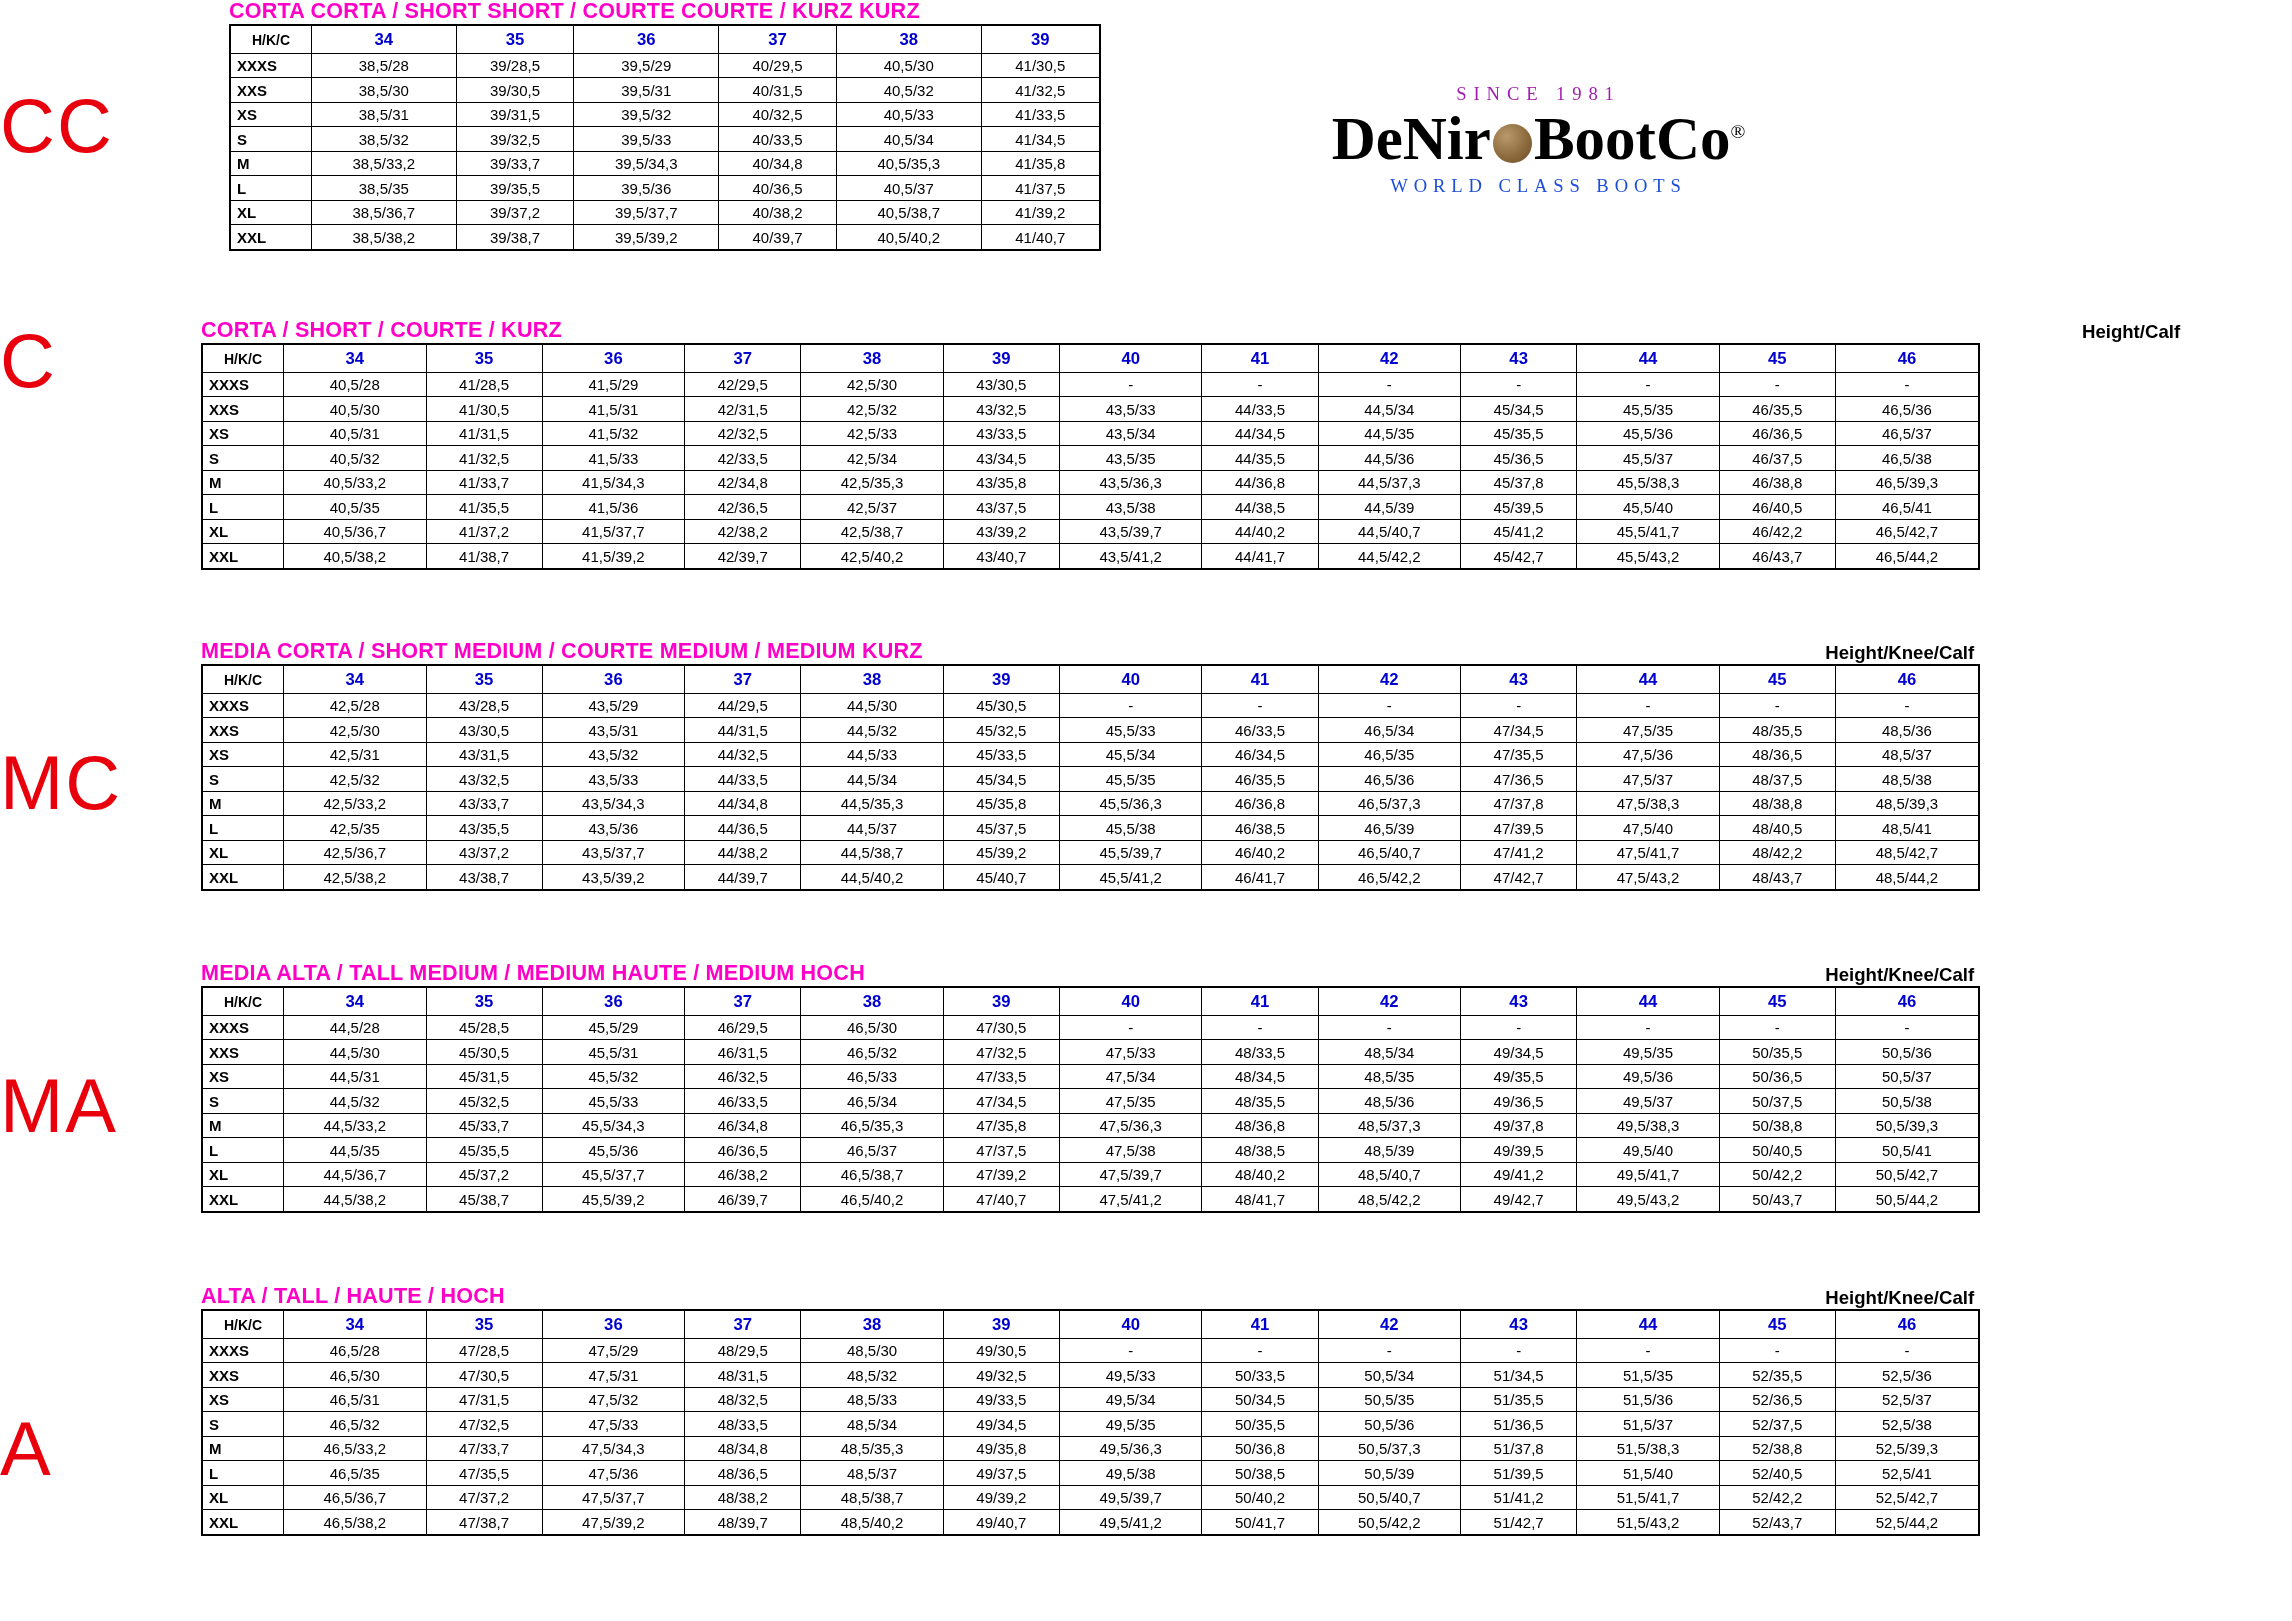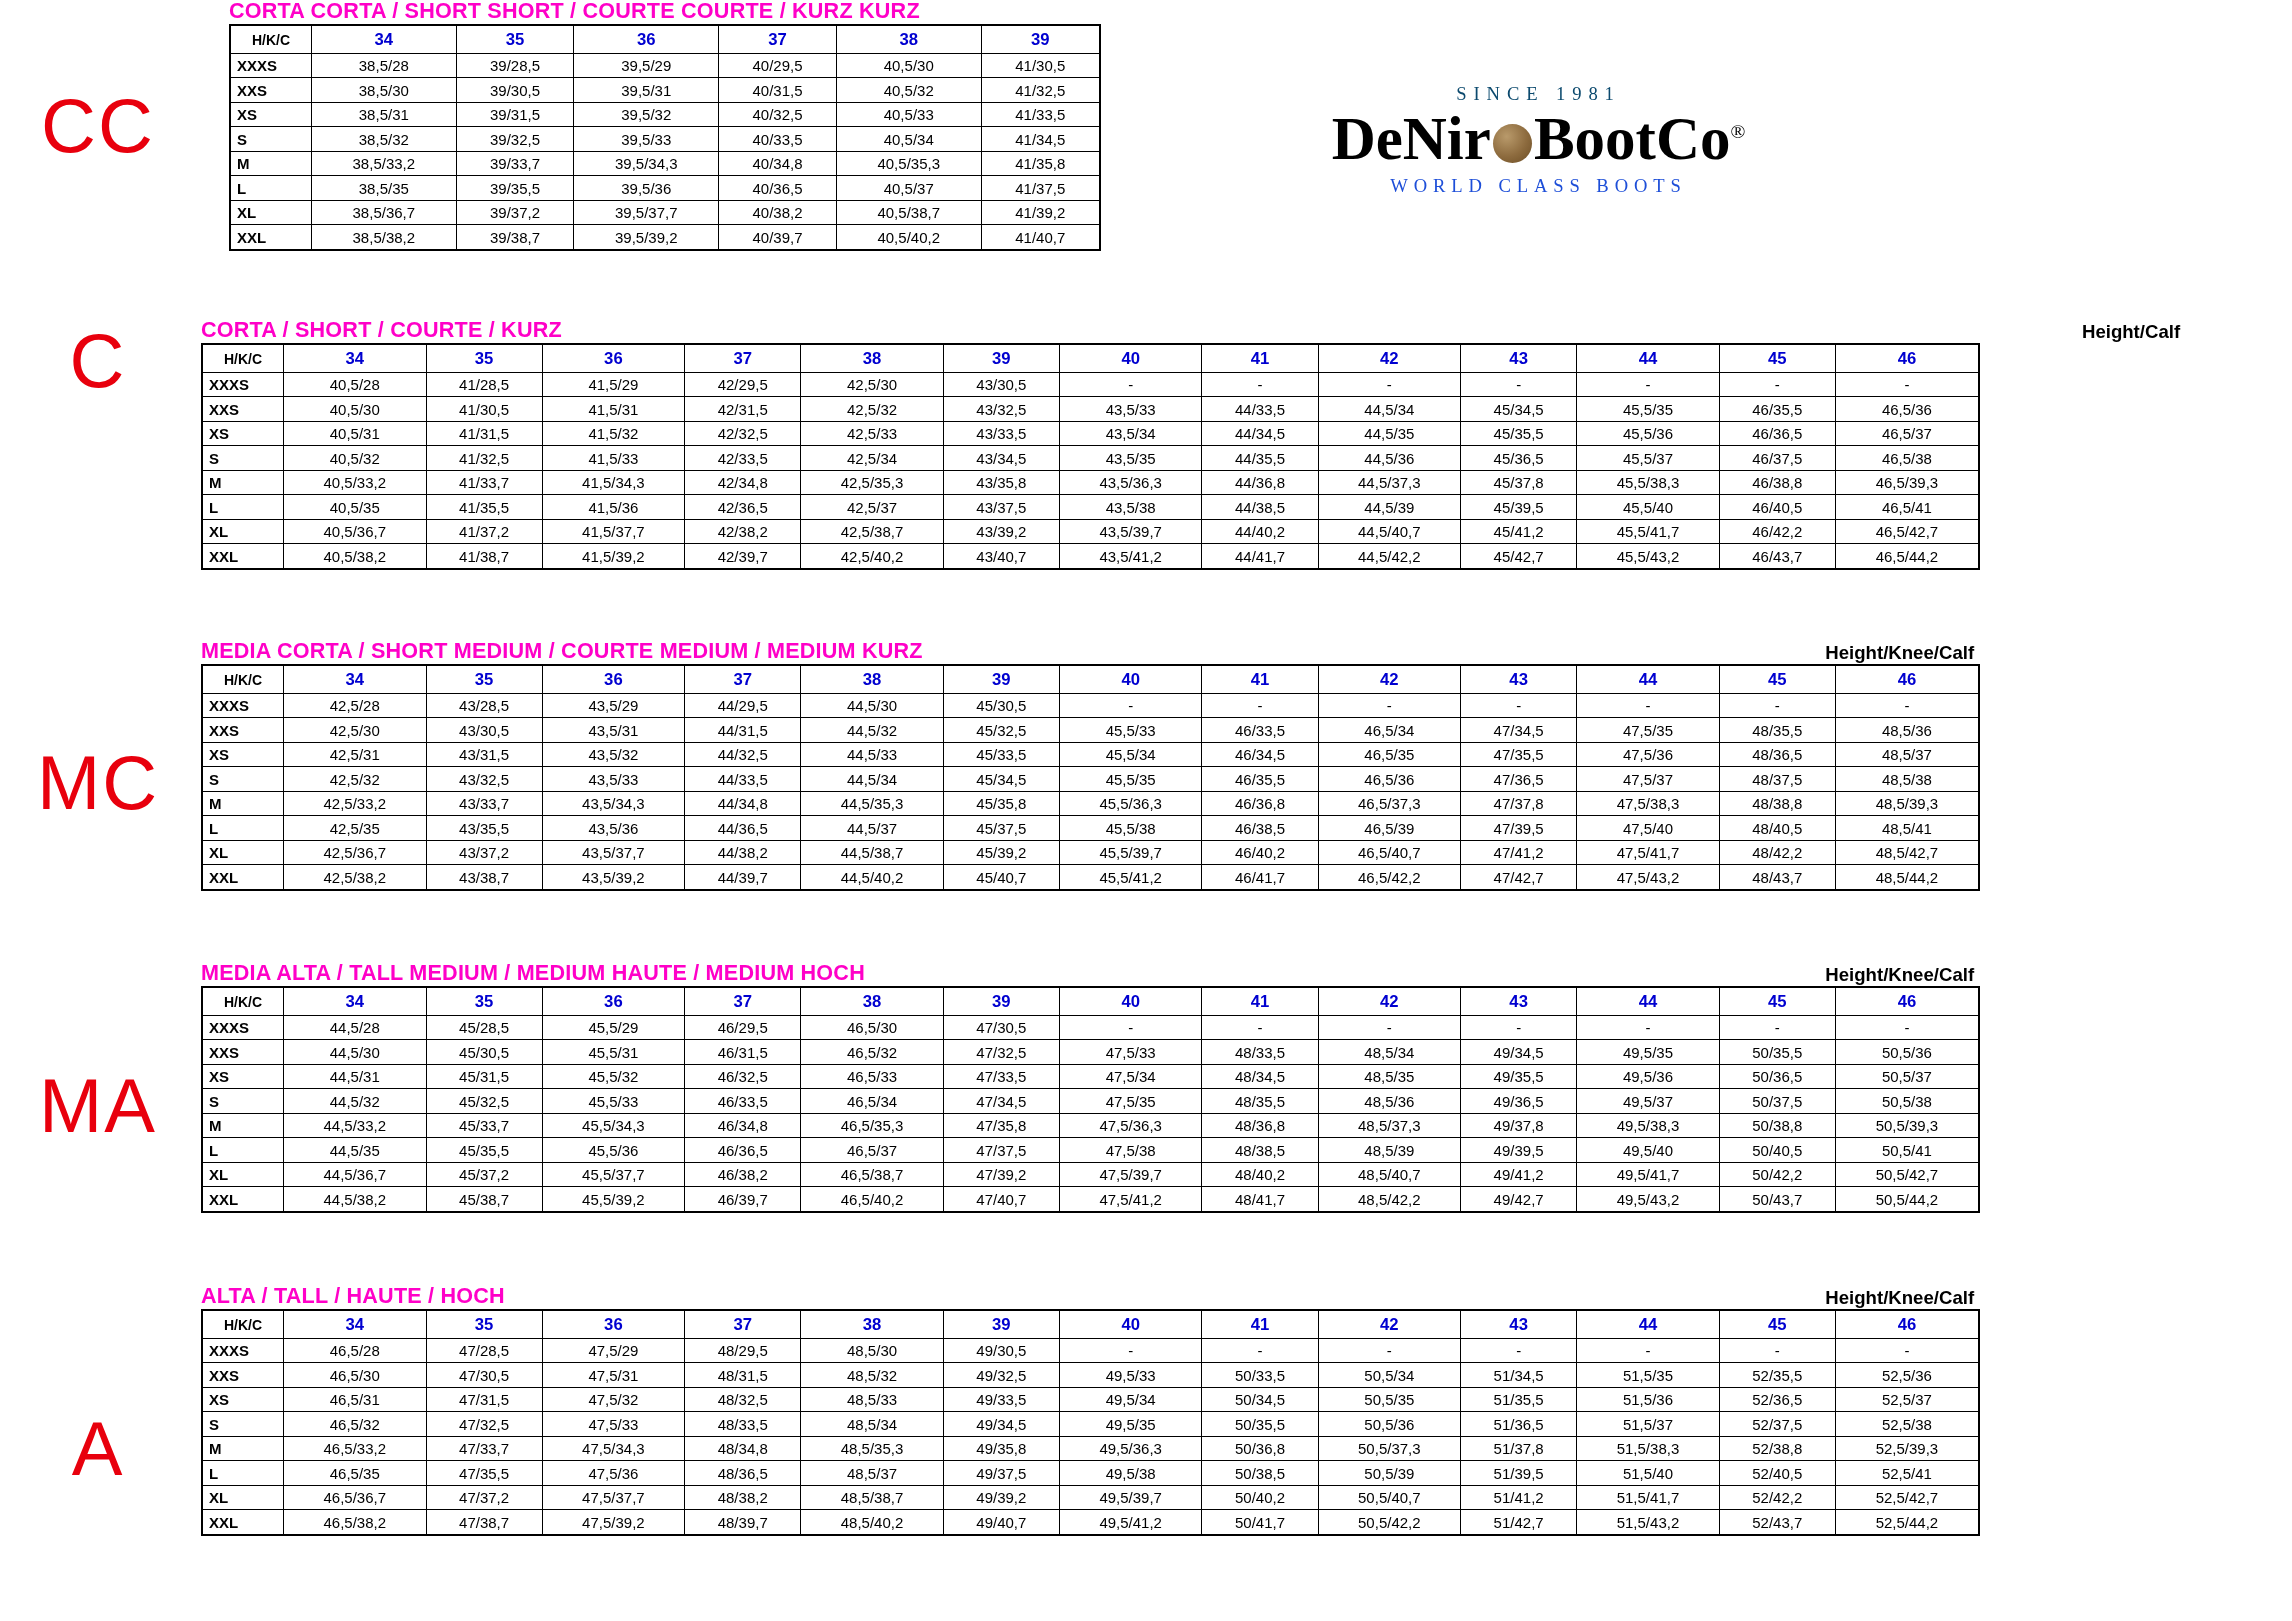--- a/index.html
+++ b/index.html
@@ -28,39 +28,38 @@
     height: 1621px;
   }
   .side-label {
     position: absolute;
     color: #e8000d;
     font-family: "Liberation Sans", sans-serif;
     font-weight: normal;
     font-size: 76px;
     letter-spacing: 2px;
     line-height: 1;
-    text-align: center;
     width: 196px;
   }
   .side-label span { display: block; }
 
   
   .logo-box {
     position: absolute;
     left: 1230px;
     top: 83px;
     width: 617px;
     text-align: center;
     color: #000;
   }
   .logo-since {
     font-family: "Liberation Serif", serif;
     font-size: 18.6px;
     letter-spacing: 6.9px;
-    color: #0c4a6e;
+    color: #a21caf;
     margin-bottom: 2px;
   }
   .logo-main {
     font-family: "Liberation Serif", serif;
     font-size: 61px;
     font-weight: bold;
     letter-spacing: 0px;
     line-height: 1.05;
     position: relative;
     white-space: nowrap;

